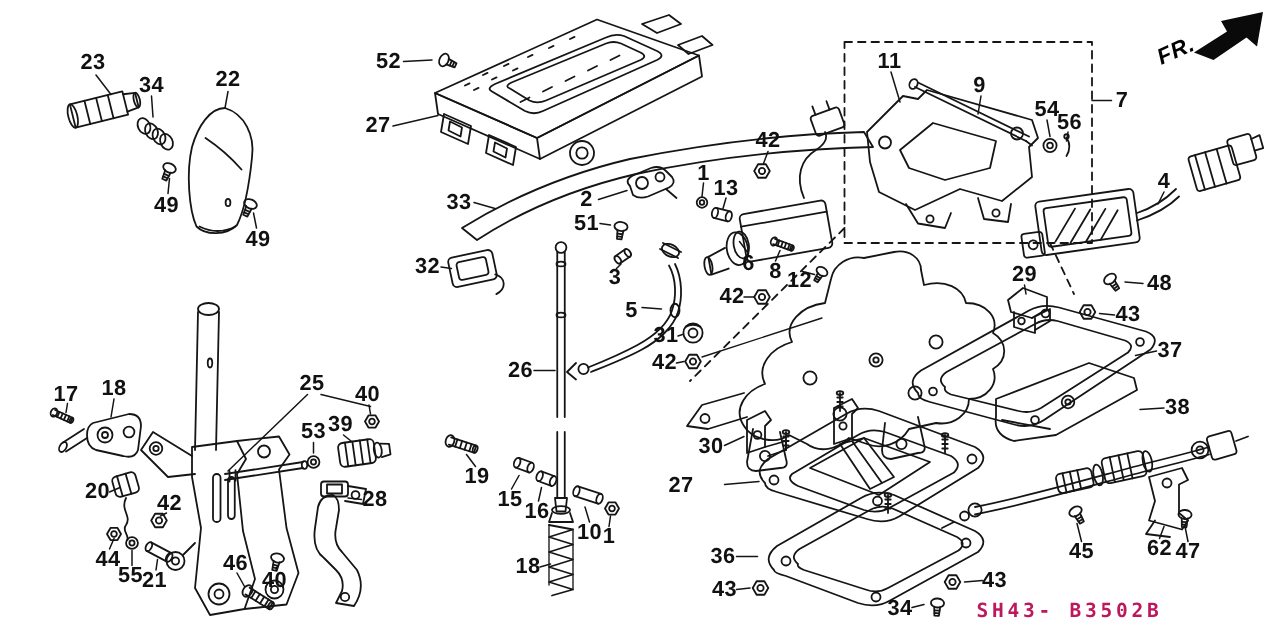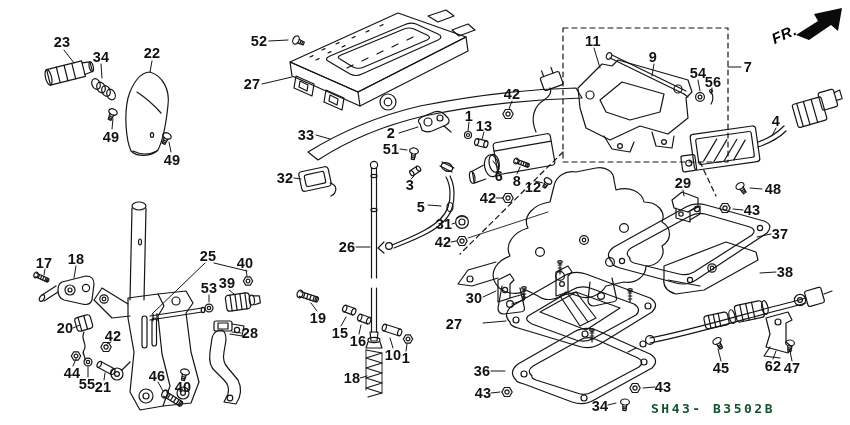--- a/index.html
+++ b/index.html
@@ -3,21 +3,21 @@
 <meta charset="utf-8">
 <style>
   html,body{margin:0;padding:0;background:#fff;}
   .stage{position:relative;width:850px;height:425px;background:#fff;overflow:hidden;
          font-family:"Liberation Sans",sans-serif;}
   .art{position:absolute;left:0;top:0;}
   .art *{vector-effect:non-scaling-stroke;}
   .co{position:absolute;transform:translate(-50%,-50%);font:700 14.5px "Liberation Sans",sans-serif;
       color:#111;white-space:nowrap;letter-spacing:.3px;}
   .code{position:absolute;left:713px;top:408px;transform:translate(-50%,-50%);
-        font:700 13px "DejaVu Sans Mono",monospace;color:#14532d;letter-spacing:2.5px;white-space:nowrap;}
+        font:700 13px "DejaVu Sans Mono",monospace;color:#be185d;letter-spacing:2.5px;white-space:nowrap;}
   .fr{position:absolute;left:784px;top:34px;transform:translate(-50%,-50%) rotate(-24deg);
       font:900 15px "Liberation Sans",sans-serif;font-style:italic;color:#000;letter-spacing:.5px;}
 </style>
 </head>
 <body>
 
 <div class="stage">
 
 <svg class="art" width="850" height="425" viewBox="0 0 850 425" stroke="#151515" stroke-width="1.2" fill="none" stroke-linecap="round" stroke-linejoin="round">
   <defs>

